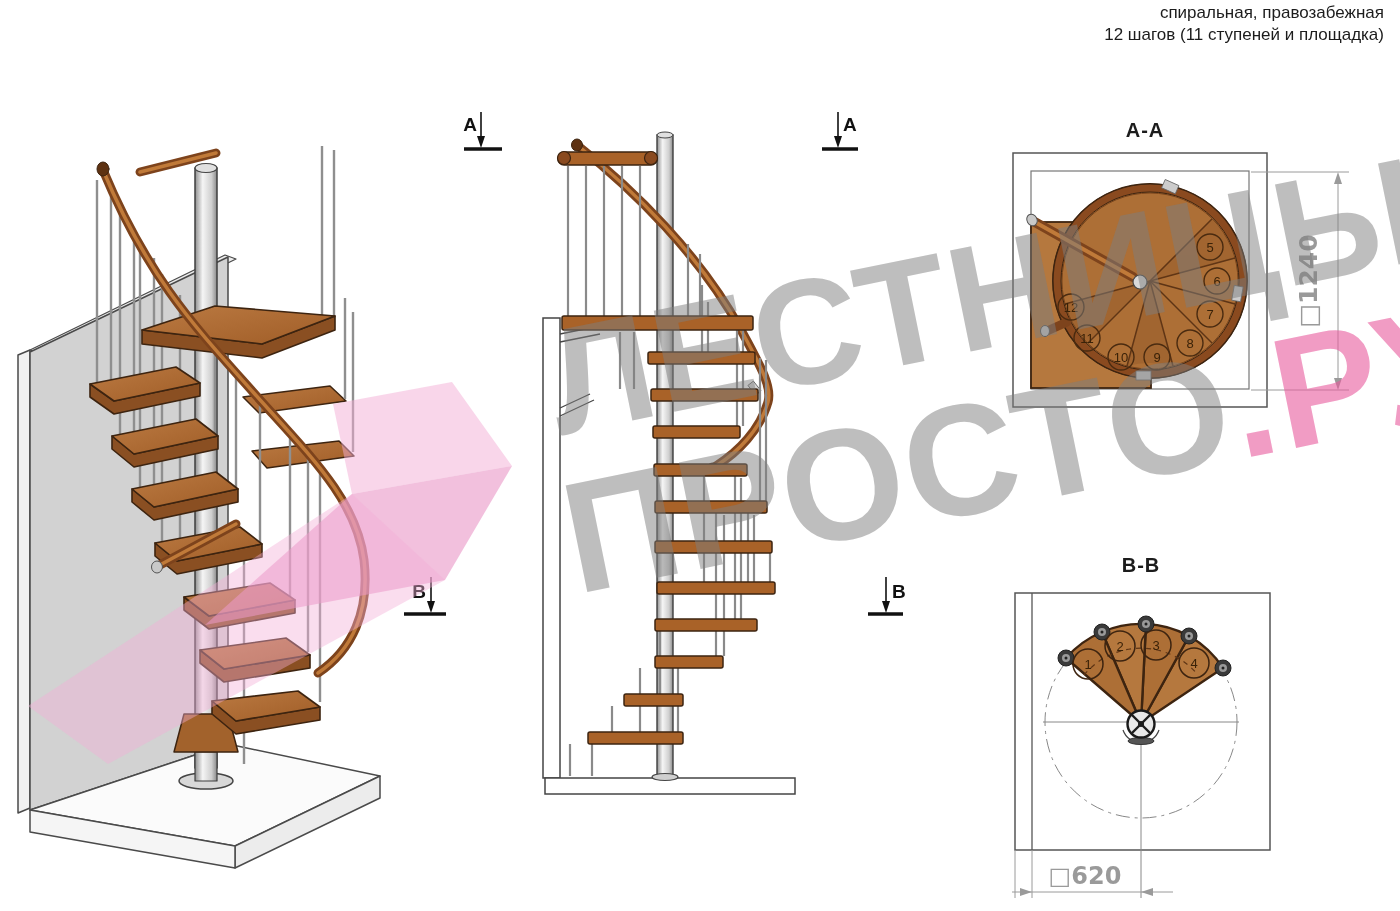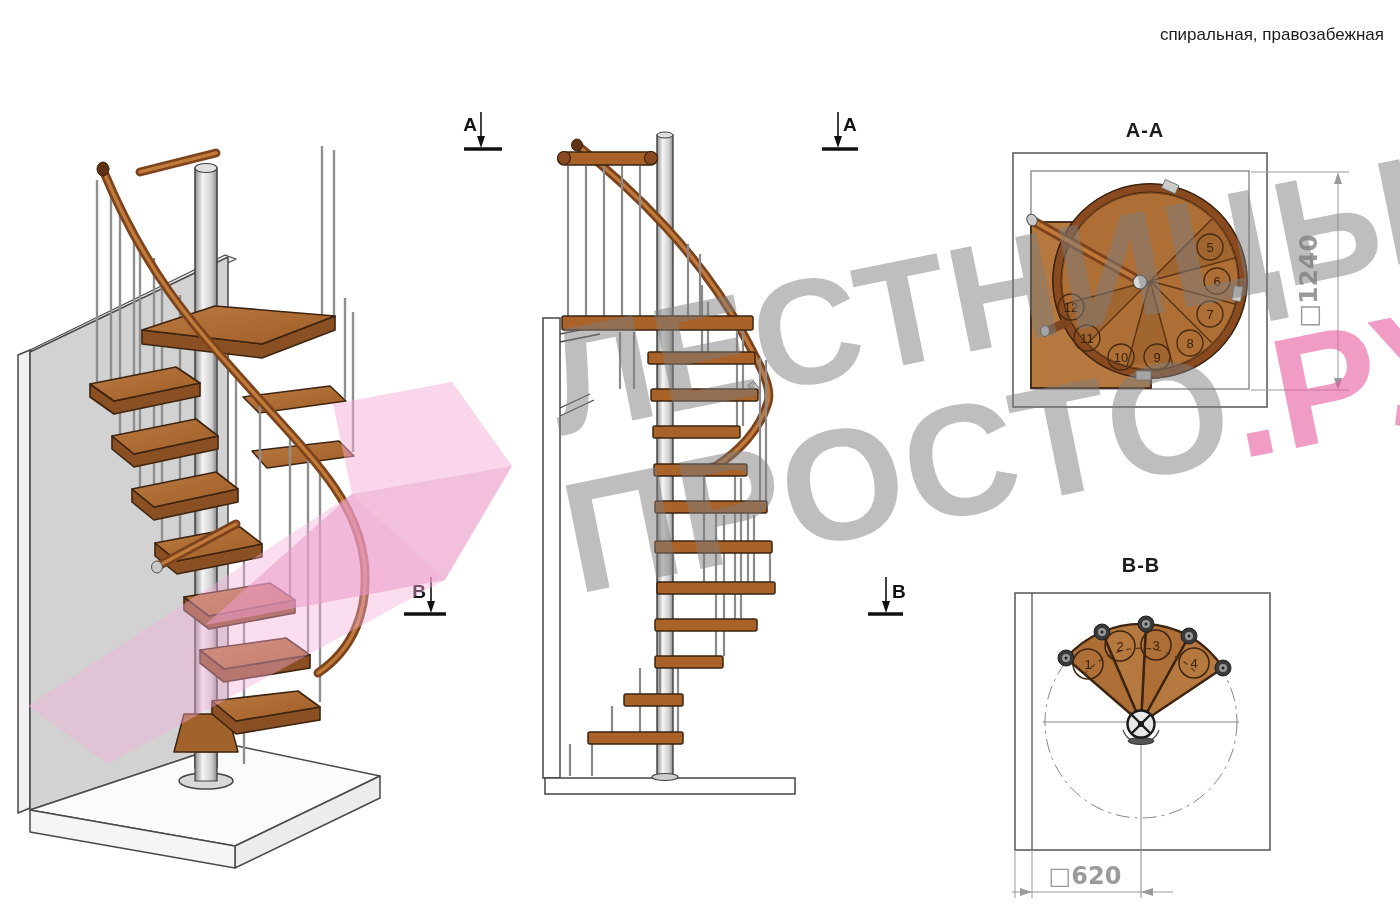--- a/index.html
+++ b/index.html
@@ -1,18 +1,18 @@
 <!DOCTYPE html>
 <html><head>
 <meta charset="utf-8">
 <style>
   html,body{margin:0;padding:0;background:#fff;}
   .page{position:relative;width:1400px;height:911px;background:#ffffff;overflow:hidden;
         font-family:"Liberation Sans",sans-serif;}
-  .header{position:absolute;top:24px;right:16px;text-align:right;font-size:17px;
+  .header{position:absolute;top:2px;right:16px;text-align:right;font-size:17px;
           line-height:1.32;color:#1c1c1c;}
   svg text{font-family:"Liberation Sans",sans-serif;}
   .dim-text{font-family:"DejaVu Sans",sans-serif;font-weight:bold;fill:#9a9a9a;}
   .sec-label{font-size:20px;font-weight:bold;fill:#1c1c1c;letter-spacing:1px;}
   .marker-letter{font-size:19px;font-weight:bold;fill:#111;}
   .stepnum{font-size:13px;fill:#3a2208;}
   .wm{position:absolute;font-weight:bold;white-space:nowrap;pointer-events:none;
       transform-origin:left top;transform:rotate(-11.5deg);color:rgba(125,125,125,0.50);}
   .wm1{left:532px;top:300px;font-size:150px;letter-spacing:2px;}
   .wm2{left:548px;top:452px;font-size:158px;letter-spacing:2px;}
@@ -20,20 +20,21 @@
   .overlay{position:absolute;left:0;top:0;pointer-events:none;}
 </style>
 </head>
 <body>
 
 <div class="page">
 
   
   <div class="header">
     <div>спиральная, правозабежная</div>
+    <div>12 шагов (11 ступеней и площадка)</div>
   </div>
 
   <svg width="1400" height="911" viewBox="0 0 1400 911">
     <defs>
       <linearGradient id="poleG" x1="0" y1="0" x2="1" y2="0">
         <stop offset="0" stop-color="#8f8f8f"></stop>
           <stop offset="0.35" stop-color="#f5f5f5"></stop>
         <stop offset="0.75" stop-color="#cfcfcf"></stop>
           <stop offset="1" stop-color="#8a8a8a"></stop>
       </linearGradient>

